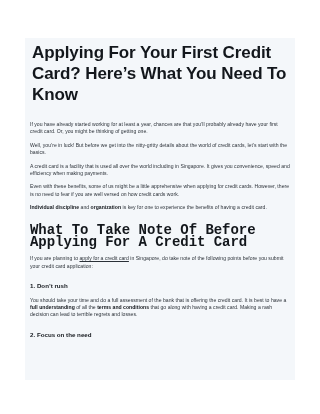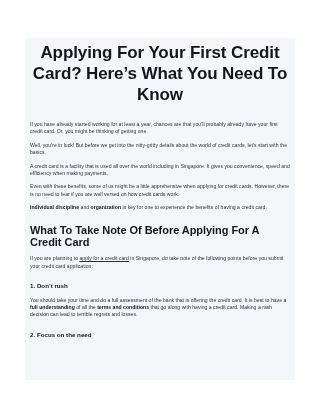--- a/index.html
+++ b/index.html
@@ -32,21 +32,20 @@
     box-sizing: border-box;
   }
 
   
   .article-title {
     margin: 4px 0 0 0;
     padding: 0 2px;
     font-size: 17px;
     line-height: 21px;
     font-weight: bold;
-    text-align: center;
     color: #13171c;
     letter-spacing: -0.1px;
   }
 
   
   .body-text {
     margin: 0;
     padding: 0;
     font-size: 5.1px;
     line-height: 7.3px;
@@ -69,25 +68,26 @@
 
   .inline-link {
     color: #2b3138;
     text-decoration: underline;
   }
 
   
   .section-heading {
     margin: 14px 0 0 0;
     padding: 0;
-    font-size: 11px;
+    font-size: 14px;
     line-height: 11.4px;
     font-weight: bold;
     color: #13171c;
     letter-spacing: -0.05px;
+    font-family: Liberation Mono, monospace;
   }
 
   
   .sub-heading {
     margin: 12px 0 0 0;
     padding: 0;
     font-size: 6.2px;
     line-height: 8px;
     font-weight: bold;
     color: #13171c;

